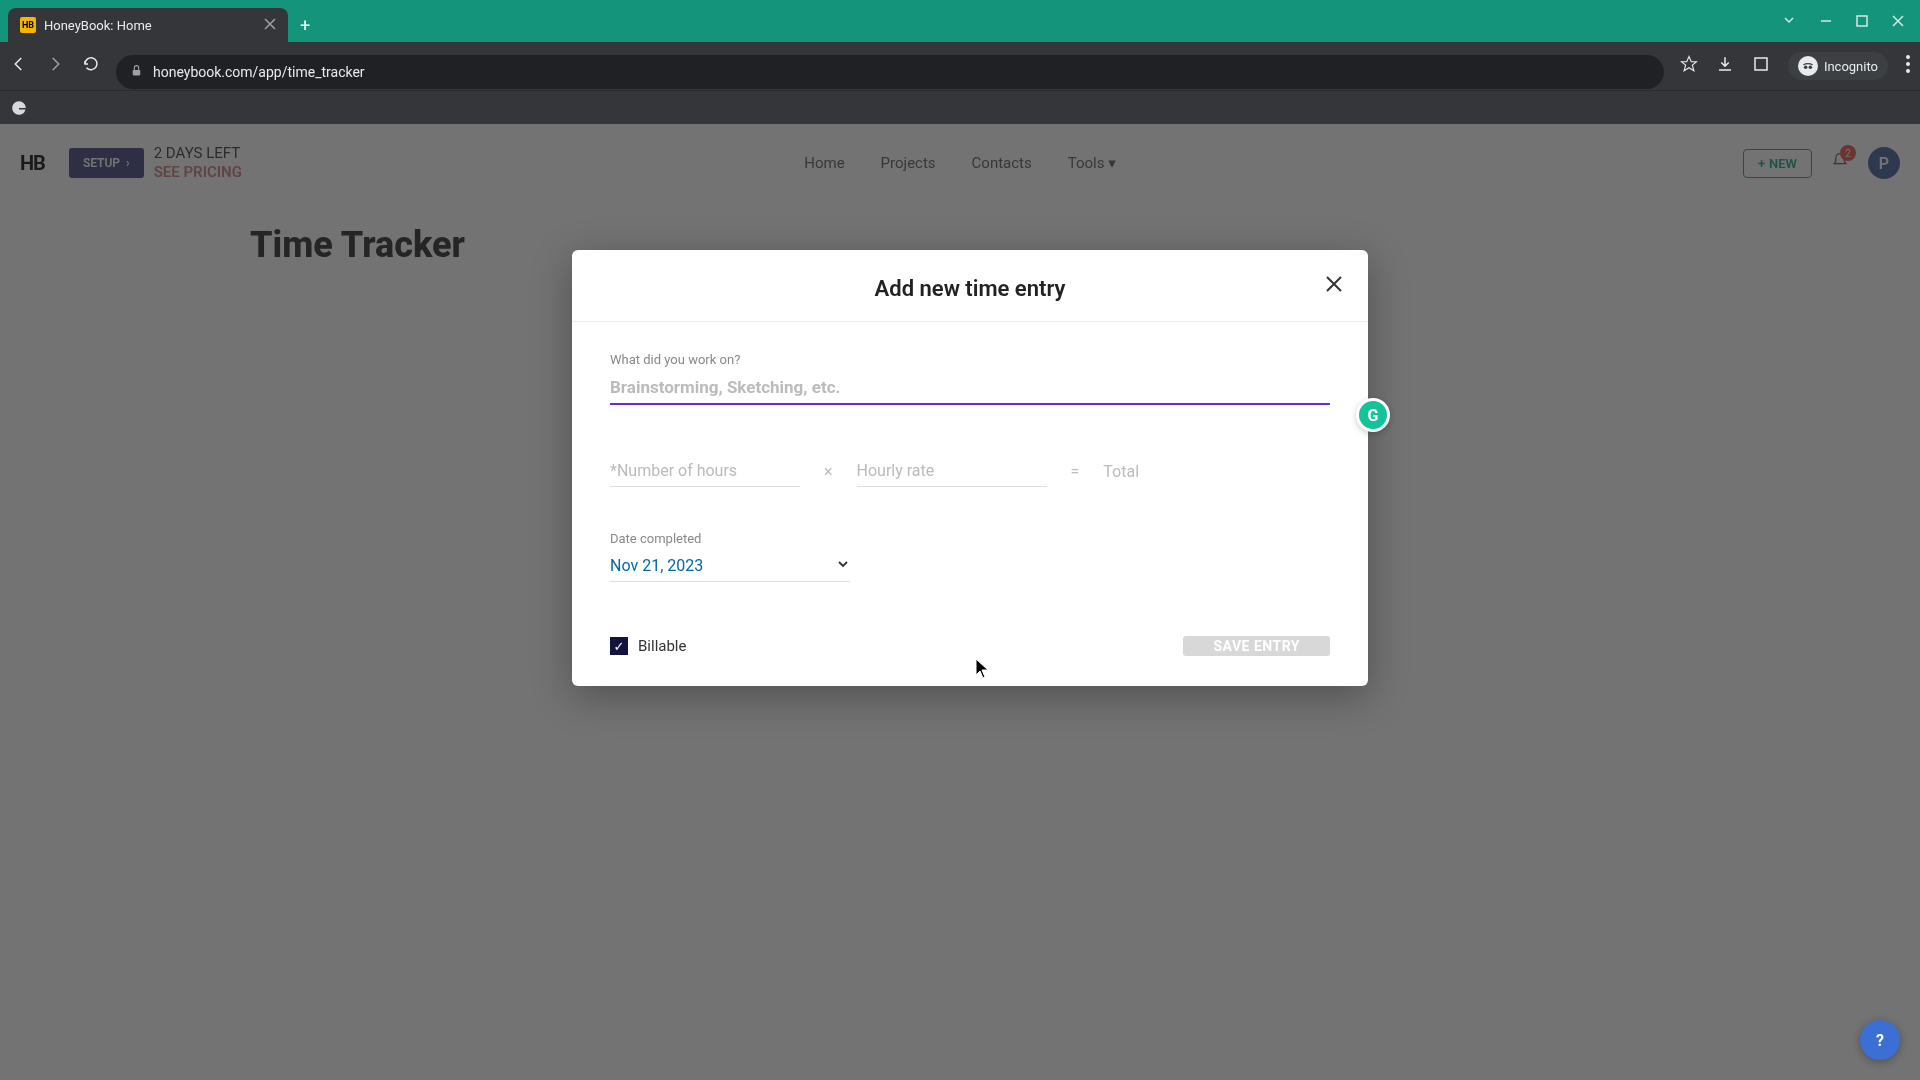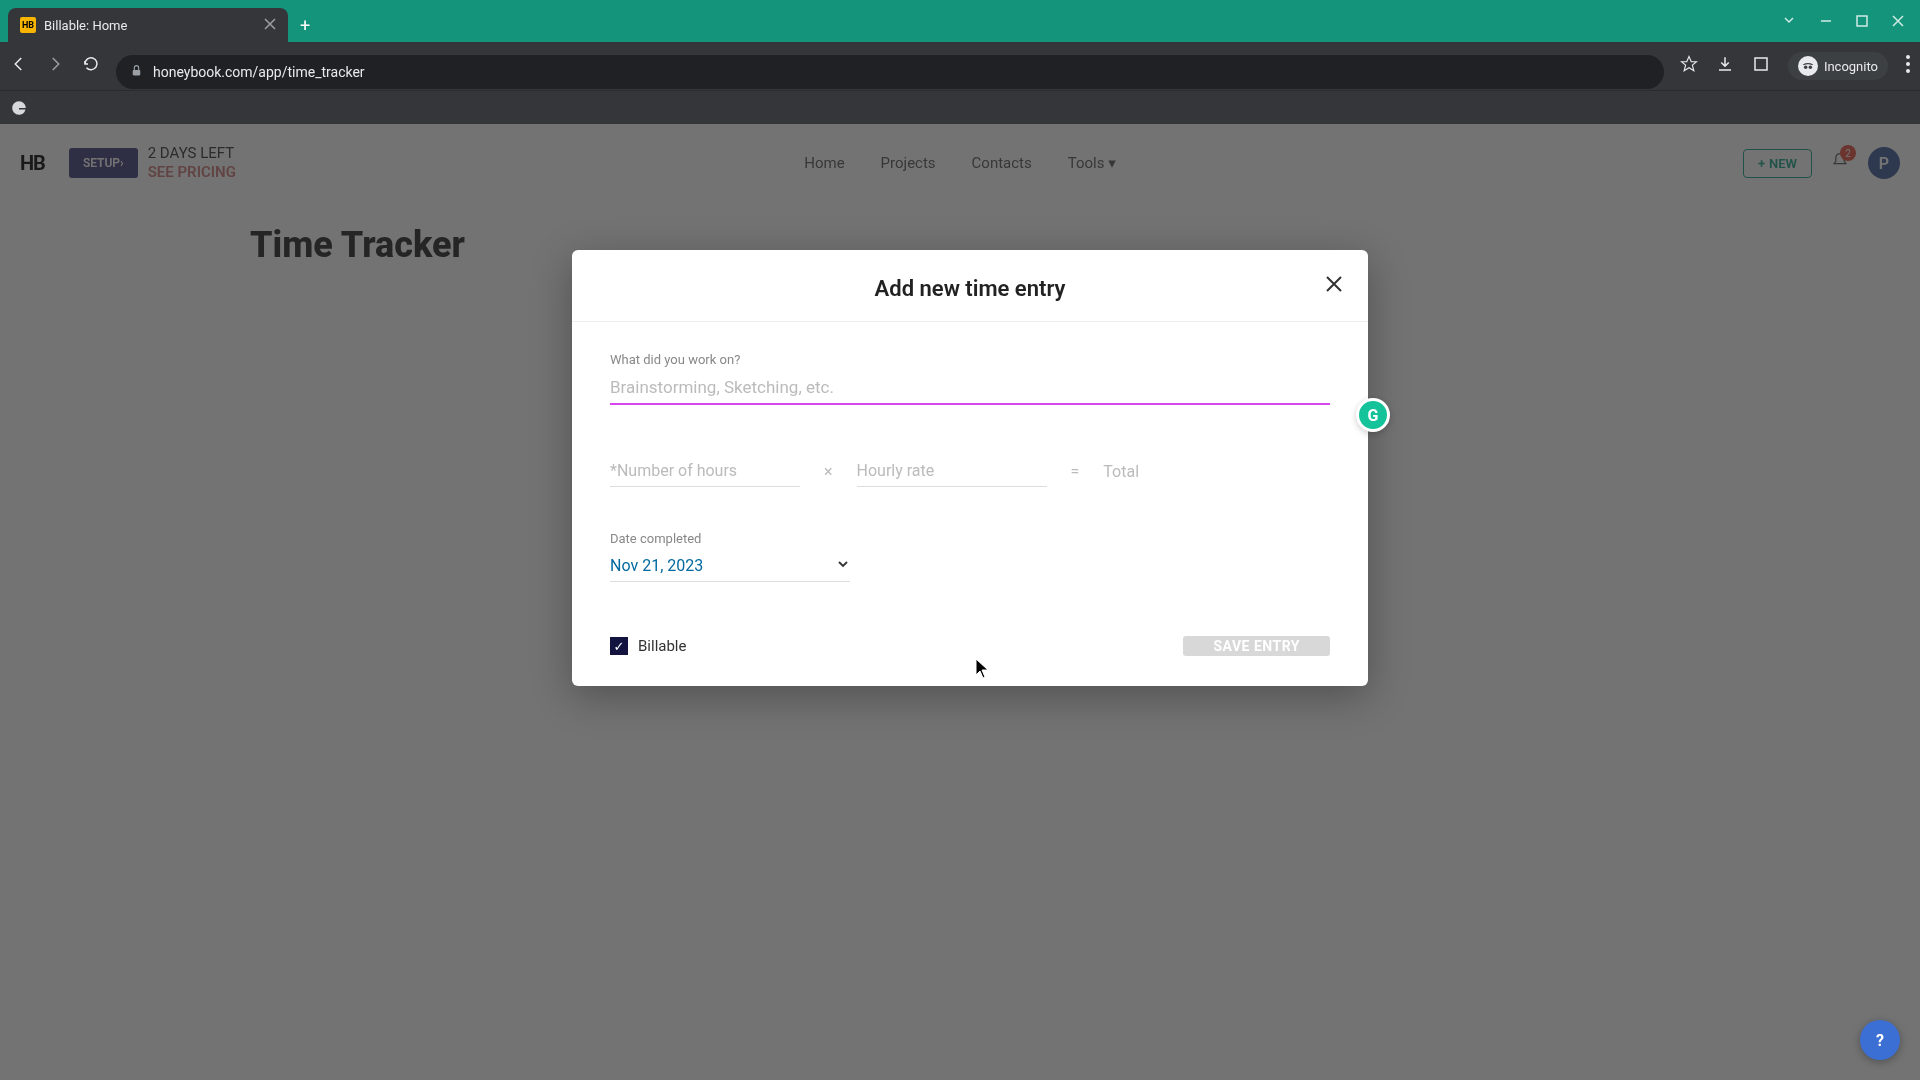--- a/index.html
+++ b/index.html
@@ -24,42 +24,42 @@
 
 .bookmark-bar { background: #35363a; height: 34px; border-top: 1px solid #2a2b2e; display: flex; align-items: center; padding: 0 10px; }
 .g-icon { width: 18px; height: 18px; }
 
 
 .app-viewport { position: relative; height: calc(1080px - 42px - 48px - 34px); background: #fff; }
 .app-overlay-dim { position: absolute; inset: 0; background: rgba(40,40,40,0.65); z-index: 5; }
 
 .app-header { position: absolute; top: 0; left: 0; right: 0; height: 78px; display: flex; align-items: center; padding: 0 20px; }
 .hb-logo { font-weight: 700; font-size: 20px; letter-spacing: -1px; }
-.setup-btn { margin-left: 24px; background: #3a3a7a; color: #fff; padding: 8px 14px; border-radius: 3px; font-size: 12px; font-weight: 600; display: flex; align-items: center; }
+.setup-btn { margin-left: 24px; background: #3a3a7a; color: #fff; padding: 8px 14px; border-radius: 3px; font-size: 12px; font-weight: 600; display: flex; align-items: center; gap: 6px; }
 .trial-text { margin-left: 10px; font-size: 15px; line-height: 1.3; }
 .trial-text .line1 { color: #333; }
 .trial-text .line2 { color: #c77; font-weight: 600; }
 .main-nav { position: absolute; left: 50%; transform: translateX(-50%); display: flex; gap: 36px; font-size: 15px; color: #555; }
 .header-right { margin-left: auto; display: flex; align-items: center; gap: 18px; }
 .new-btn { border: 1px solid #13a085; color: #13a085; padding: 6px 14px; border-radius: 4px; font-size: 13px; font-weight: 600; display: flex; align-items: center; gap: 4px; }
 .bell { position: relative; color: #555; }
 .bell .badge { position: absolute; top: -6px; right: -6px; background: #e74c3c; color: #fff; border-radius: 50%; width: 16px; height: 16px; font-size: 10px; display: flex; align-items: center; justify-content: center; }
 .avatar { width: 32px; height: 32px; border-radius: 50%; background: #3b5998; color: #fff; display: flex; align-items: center; justify-content: center; font-weight: 600; }
 
 .page-title { position: absolute; top: 100px; left: 250px; font-size: 36px; font-weight: 800; color: #222; }
 
 
 .modal { position: absolute; z-index: 20; left: 572px; top: 126px; width: 796px; background: #fff; border-radius: 6px; box-shadow: 0 10px 40px rgba(0,0,0,0.3); }
 .modal-header { padding: 26px 12px 20px; border-bottom: 1px solid #eee; position: relative; text-align: center; }
 .modal-title { font-size: 22px; font-weight: 600; color: #222; }
 .modal-close { position: absolute; right: 24px; top: 22px; font-size: 24px; color: #333; cursor: pointer; }
 .modal-body { padding: 30px 38px 30px; }
 
 .field-label { font-size: 13px; color: #888; margin-bottom: 4px; }
-.text-input { width: 100%; border: none; border-bottom: 2px solid #d946ef; font-size: 17px; padding: 6px 0; outline: none; color: #333; }
+.text-input { width: 100%; border: none; border-bottom: 2px solid #6d28d9; font-size: 17px; padding: 6px 0; outline: none; color: #333; font-weight: bold; }
 .text-input::placeholder { color: #bbb; }
 
 .grammarly { position: absolute; right: -22px; top: 148px; width: 34px; height: 34px; border-radius: 50%; background: #15c39a; border: 3px solid #fff; box-shadow: 0 2px 6px rgba(0,0,0,0.2); display: flex; align-items: center; justify-content: center; color: #fff; font-weight: bold; }
 
 .calc-row { display: flex; align-items: center; gap: 24px; margin-top: 50px; }
 .calc-input { border: none; border-bottom: 1px solid #ddd; font-size: 16px; padding: 6px 0; outline: none; width: 190px; color: #333; }
 .calc-input::placeholder { color: #bbb; }
 .calc-op { color: #bbb; font-size: 16px; }
 .calc-total { color: #bbb; font-size: 16px; }
 
@@ -75,21 +75,21 @@
 
 .cursor { position: absolute; z-index: 30; left: 976px; top: 535px; }
 .help-fab { position: absolute; right: 20px; bottom: 20px; width: 40px; height: 40px; border-radius: 50%; background: #3b6fd4; color: #fff; display: flex; align-items: center; justify-content: center; font-weight: bold; z-index: 10; box-shadow: 0 2px 8px rgba(0,0,0,0.3); }
 </style>
 </head>
 <body>
 
 <div class="browser-top">
   <div class="tab">
     <span class="favicon">HB</span>
-    <span>Billable: Home</span>
+    <span>HoneyBook: Home</span>
     <span class="tab-close">
       <svg width="12" height="12" viewBox="0 0 12 12">
           <path d="M1 1 L11 11 M11 1 L1 11" stroke="currentColor" stroke-width="1.5"></path>
         </svg>
     </span>
   </div>
   <div class="new-tab">+</div>
   <div class="win-controls">
     <span><svg width="14" height="14" viewBox="0 0 14 14">
           <path d="M3 5 L7 9 L11 5" stroke="currentColor" stroke-width="1.5" fill="none"></path>

